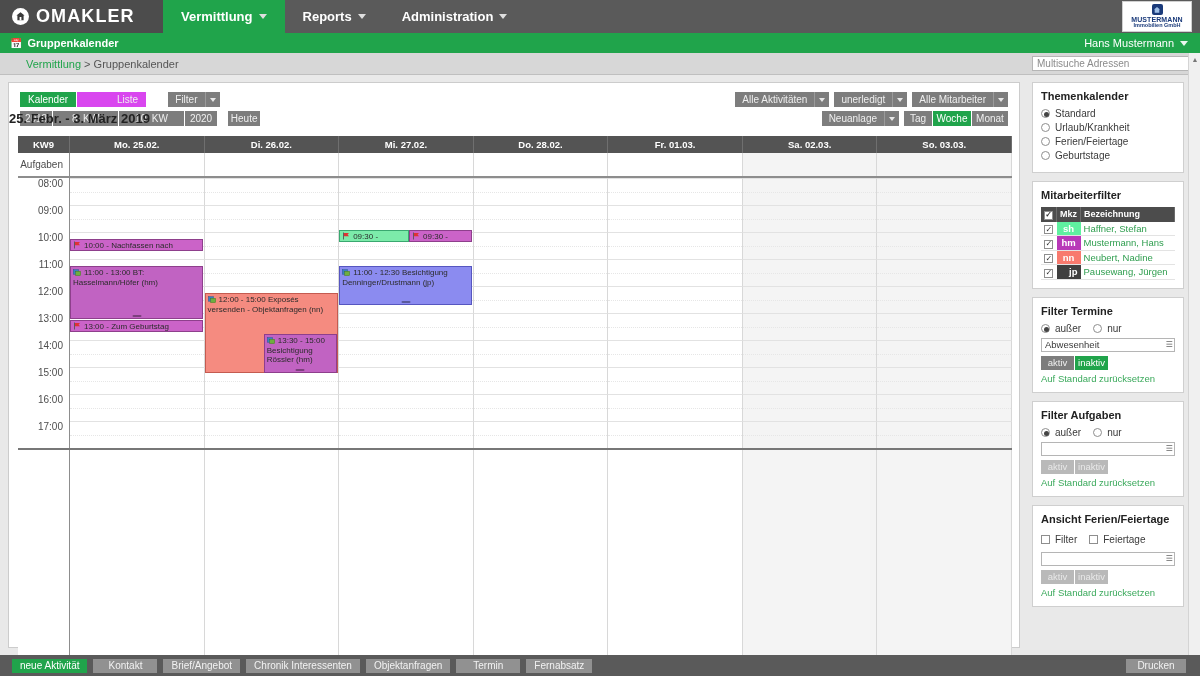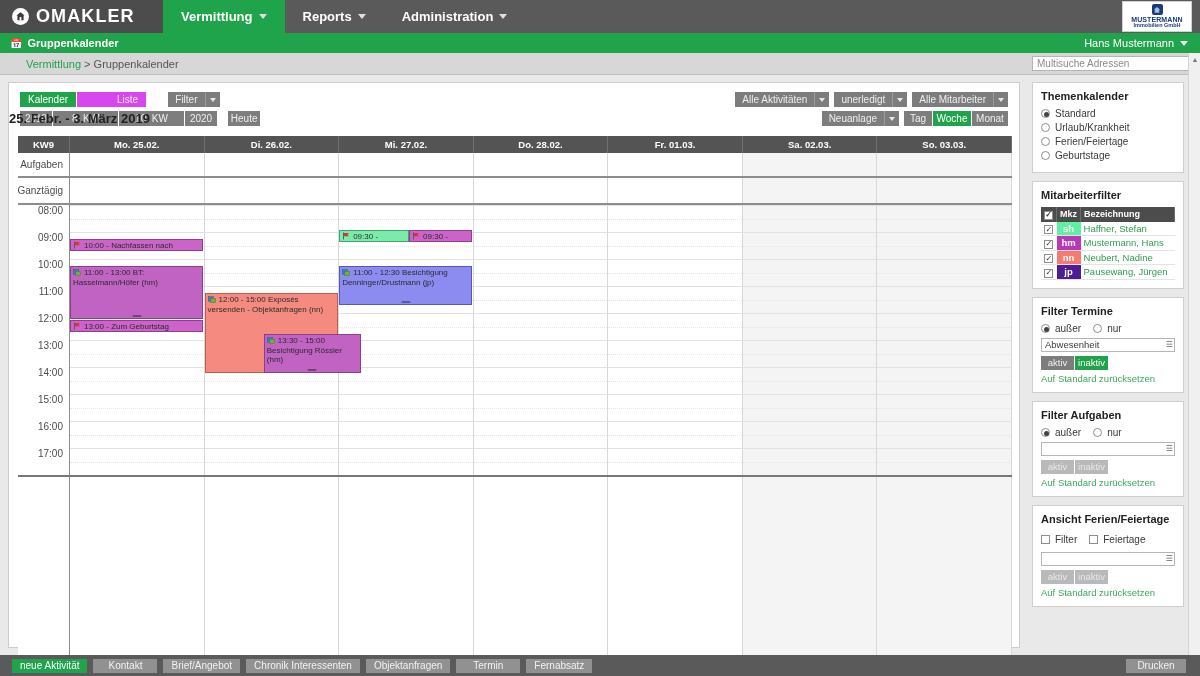--- a/index.html
+++ b/index.html
@@ -371,30 +371,20 @@
         <div class="cTime">Aufgaben</div>
         <div class="cDay"></div>
         <div class="cDay"></div>
         <div class="cDay"></div>
         <div class="cDay"></div>
         <div class="cDay"></div>
         <div class="cDay wknd"></div>
         <div class="cDay wknd"></div>
       </div>
 
-      <div class="rowline row-allday">
-        <div class="cTime">Ganztägig</div>
-        <div class="cDay"></div>
-        <div class="cDay"></div>
-        <div class="cDay"></div>
-        <div class="cDay"></div>
-        <div class="cDay"></div>
-        <div class="cDay wknd"></div>
-        <div class="cDay wknd"></div>
-      </div>
 
       <div class="gridbody" id="gridbody">
           <div class="hrow">
             <div class="cTime">08:00</div>
             <div class="cDay"></div>
             <div class="cDay"></div>
             <div class="cDay"></div>
             <div class="cDay"></div>
             <div class="cDay"></div>
             <div class="cDay wknd"></div>
@@ -502,21 +492,21 @@
                 <rect x="2.6" y="3.2" width="5.1" height="4.5" fill="#6fae3f" stroke="#3d6b22" stroke-width="0.4"></rect>
               </svg></span><span class="tm">11:00 - 13:00 </span><span>BT: Hasselmann/Höfer (hm)</span><span class="grip"></span></div>
           <div class="ev" style="left: 0px; width: 133.226px; top: 184px; height: 12px; background: rgb(203, 99, 200); border-color: rgb(142, 63, 140);"><span class="ic"><svg width="8" height="8" viewBox="0 0 8 8">
                 <rect x="1" y="0.5" width="0.9" height="7" fill="#555"></rect>
                 <path d="M2 1 L7 1 L5.6 2.6 L7 4.2 L2 4.2 Z" fill="#d33"></path>
               </svg></span><span class="tm">13:00 -  </span><span>Zum Geburtstag gratulieren - persönlich (hm)</span></div>
           <div class="ev" style="left: 134.571px; width: 133.226px; top: 157px; height: 80px; background: rgb(245, 139, 128); border-color: rgb(196, 91, 80);"><span class="ic"><svg width="8" height="8" viewBox="0 0 8 8">
                 <rect x="0.3" y="1.6" width="5.2" height="4.6" fill="#3a7fc1" stroke="#1f4f82" stroke-width="0.4"></rect>
                 <rect x="2.6" y="3.2" width="5.1" height="4.5" fill="#6fae3f" stroke="#3d6b22" stroke-width="0.4"></rect>
               </svg></span><span class="tm">12:00 - 15:00 </span><span>Exposés versenden - Objektanfragen (nn)</span><span class="grip"></span></div>
-          <div class="ev" style="left: 193.783px; width: 97px; top: 198px; height: 39px; background: rgb(193, 99, 194); border-color: rgb(142, 63, 140);"><span class="ic"><svg width="8" height="8" viewBox="0 0 8 8">
+          <div class="ev" style="left: 193.783px; width: 73px; top: 198px; height: 39px; background: rgb(193, 99, 194); border-color: rgb(142, 63, 140);"><span class="ic"><svg width="8" height="8" viewBox="0 0 8 8">
                 <rect x="0.3" y="1.6" width="5.2" height="4.6" fill="#3a7fc1" stroke="#1f4f82" stroke-width="0.4"></rect>
                 <rect x="2.6" y="3.2" width="5.1" height="4.5" fill="#6fae3f" stroke="#3d6b22" stroke-width="0.4"></rect>
               </svg></span><span class="tm">13:30 - 15:00 </span><span>Besichtigung Rössler (hm)</span><span class="grip"></span></div>
           <div class="ev" style="left: 269.143px; width: 69.9771px; top: 94px; height: 12px; background: rgb(124, 235, 170); border-color: rgb(58, 168, 112);"><span class="ic"><svg width="8" height="8" viewBox="0 0 8 8">
                 <rect x="1" y="0.5" width="0.9" height="7" fill="#555"></rect>
                 <path d="M2 1 L7 1 L5.6 2.6 L7 4.2 L2 4.2 Z" fill="#d33"></path>
               </svg></span><span class="tm">09:30 -  </span><span>Nachfassen</span></div>
           <div class="ev" style="left: 339.12px; width: 63.2486px; top: 94px; height: 12px; background: rgb(203, 99, 200); border-color: rgb(142, 63, 140);"><span class="ic"><svg width="8" height="8" viewBox="0 0 8 8">
                 <rect x="1" y="0.5" width="0.9" height="7" fill="#555"></rect>
                 <path d="M2 1 L7 1 L5.6 2.6 L7 4.2 L2 4.2 Z" fill="#d33"></path>
@@ -589,21 +579,21 @@
               <td class="mkz" style="background: rgb(184, 56, 184);">hm</td>
               <td>Mustermann, Hans</td>
             </tr>
             <tr>
               <td class="cb"><span class="chk">✓</span></td>
               <td class="mkz" style="background: rgb(248, 122, 110);">nn</td>
               <td>Neubert, Nadine</td>
             </tr>
             <tr>
               <td class="cb"><span class="chk">✓</span></td>
-              <td class="mkz" style="background: #4c1d95;">jp</td>
+              <td class="mkz" style="background: #404040; text-align: right;">jp</td>
               <td>Pausewang, Jürgen</td>
             </tr>
           </tbody>
       </table>
     </div>
 
     <div class="card">
       <h4>Filter Termine</h4>
       <div class="inline-radios">
         <span class="radio-row">

